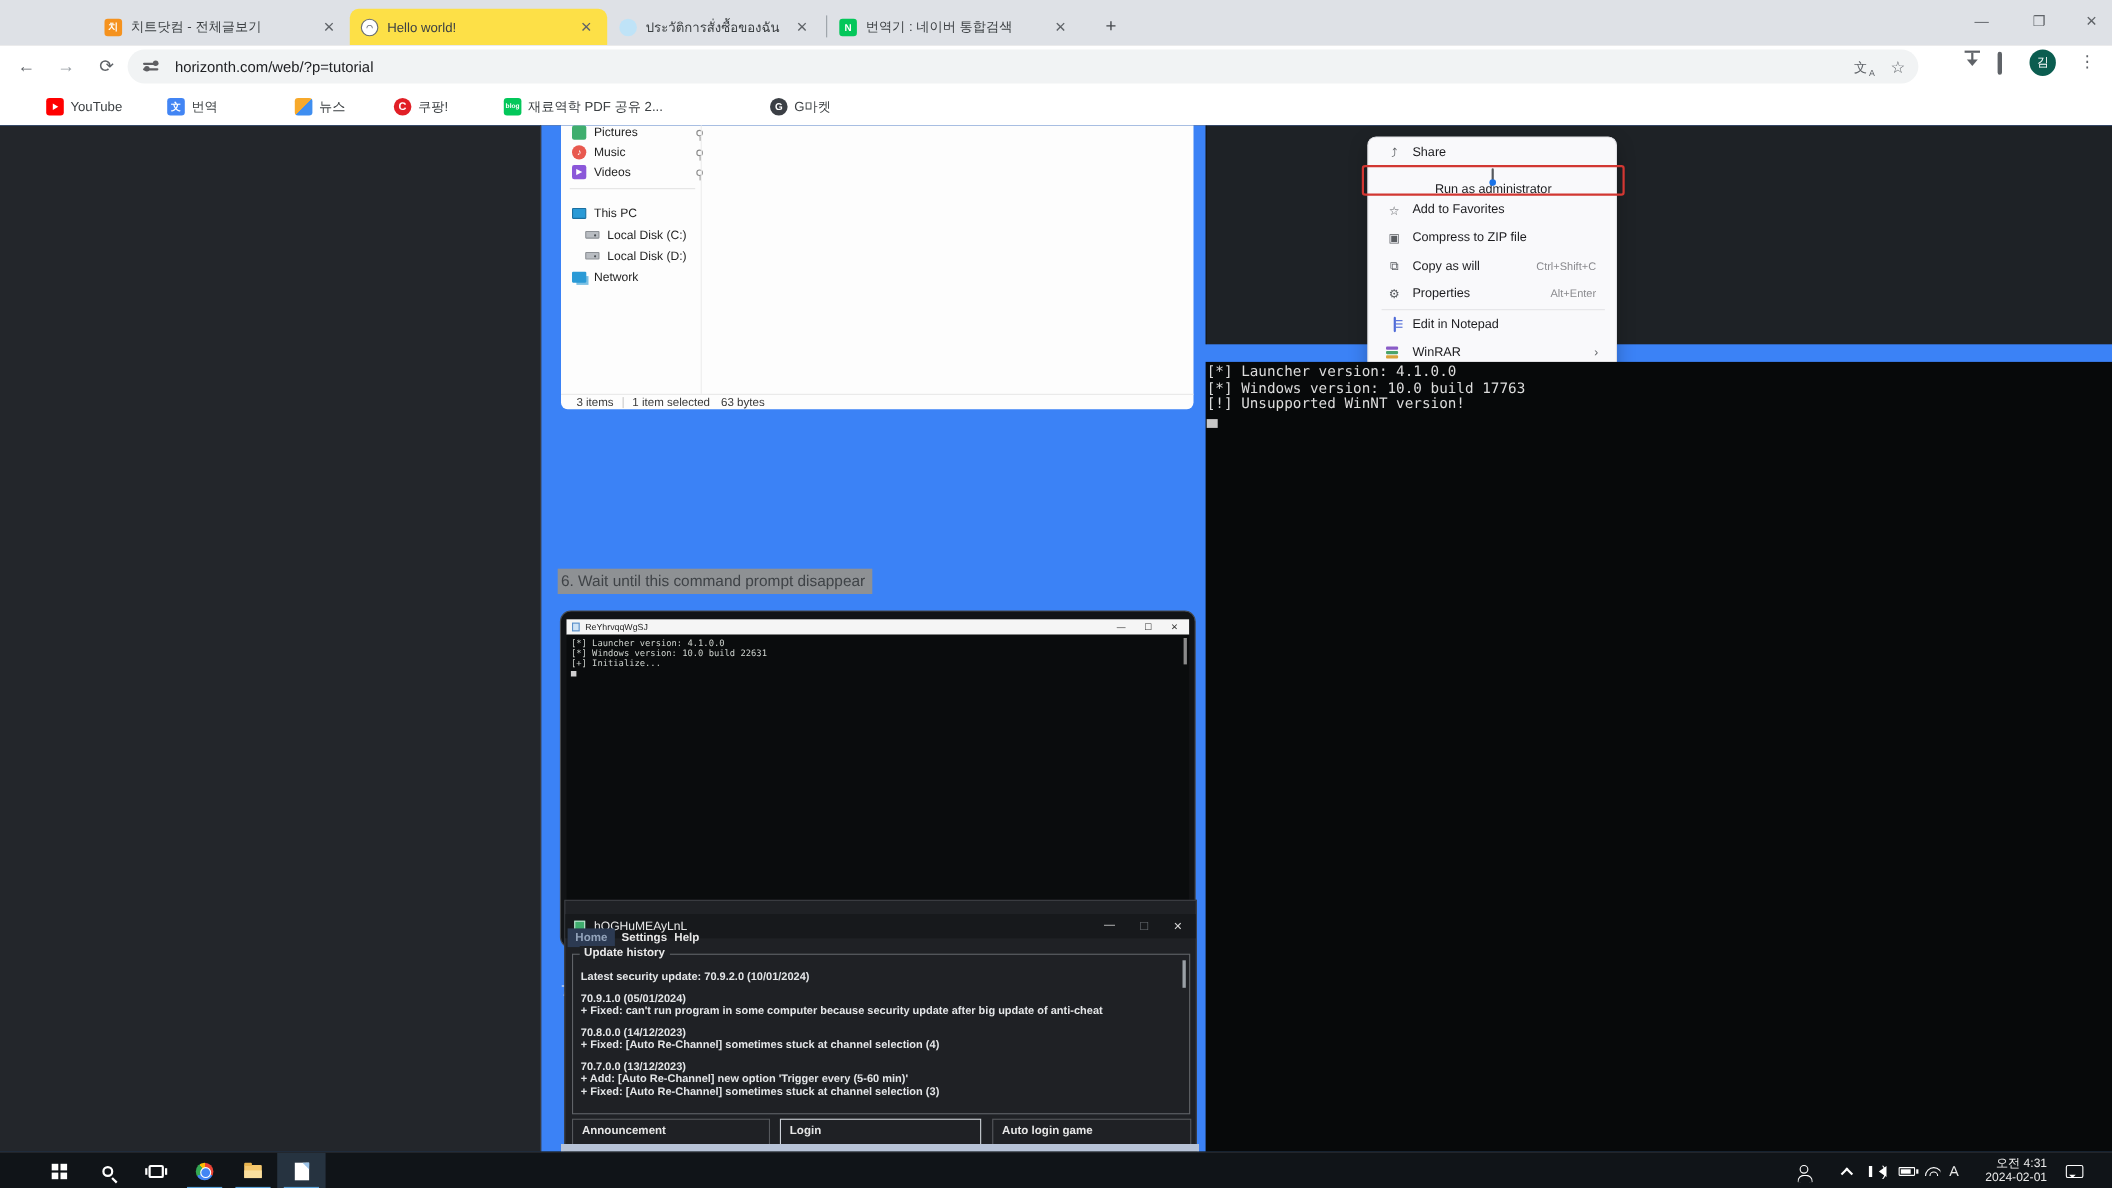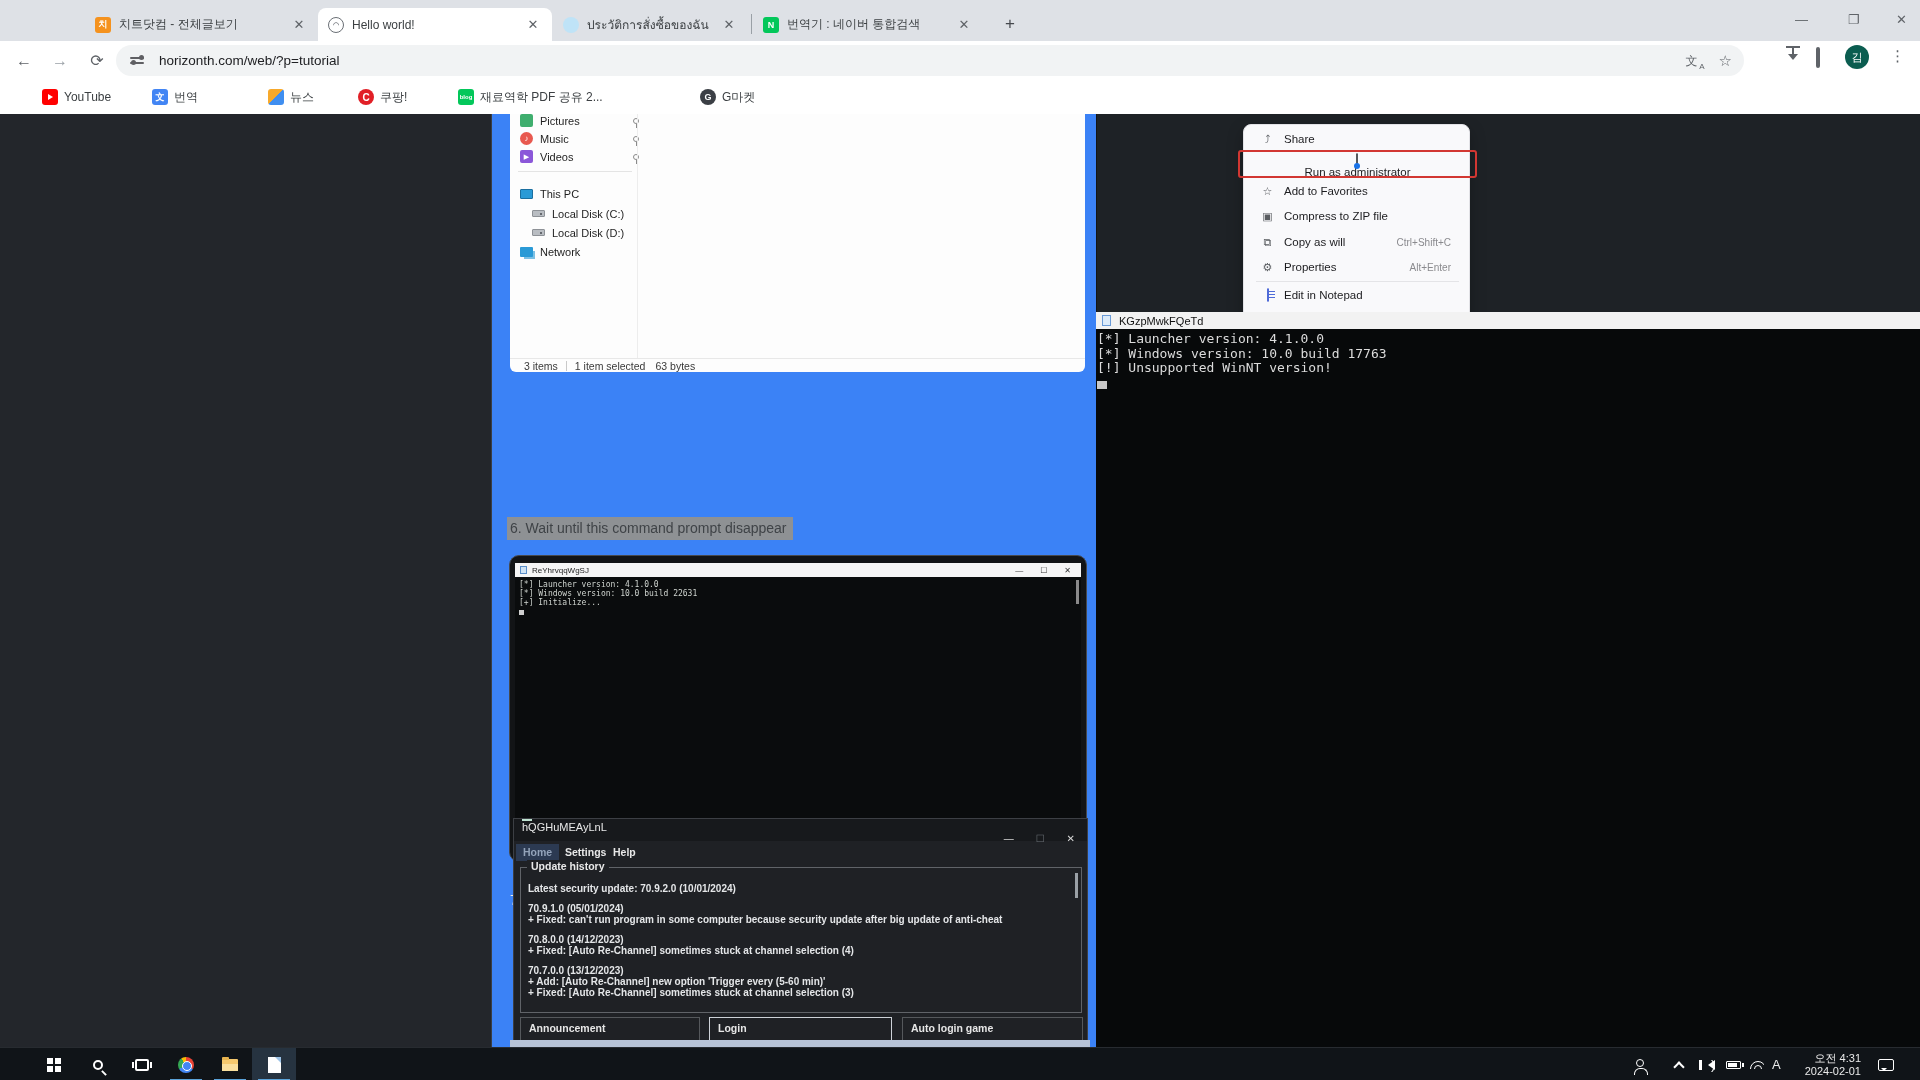--- a/index.html
+++ b/index.html
@@ -4,21 +4,21 @@
 <style>
   * { margin:0; padding:0; box-sizing:border-box; }
   html,body { background:#000; }
   body { font-family:"Liberation Sans", sans-serif; }
   #screen { position:relative; width:1920px; height:1080px; overflow:hidden; background:#212529; }
   .abs { position:absolute; }
 
   
   #tabstrip { left:0; top:0; width:1920px; height:41px; background:#dee1e6; }
   .tab { top:8px; height:33px; border-radius:8px 8px 0 0; display:flex; align-items:center; padding:0 10px; font-size:12px; color:#3c4043; }
-  .tab.active { background:#ffffff; }
+  .tab.active { background:#fde047; }
   .tab .title { flex:1; white-space:nowrap; overflow:hidden; text-overflow:ellipsis; margin:0 8px 0 8px; }
   .tab .x { color:#5f6368; font-size:13px; width:18px; height:18px; line-height:17px; text-align:center; border-radius:50%; }
   .favsq { width:16px; height:16px; border-radius:3px; color:#fff; font-size:9px; font-weight:bold; display:flex; align-items:center; justify-content:center; flex:0 0 16px; }
   .tabdiv { top:14px; width:1px; height:20px; background:#9aa0a6; }
   #newtab { left:998px; top:12px; width:24px; height:24px; color:#45484d; font-size:17px; text-align:center; line-height:24px; }
   .winctl { top:12px; color:#5f6368; font-size:13px; }
 
   #toolbar { left:0; top:41px; width:1920px; height:39px; background:#ffffff; }
   .navbtn { top:8px; width:24px; height:24px; font-size:16px; color:#5f6368; text-align:center; line-height:24px; }
   #omnibox { left:116px; top:45px; width:1628px; height:31px; background:#f1f3f4; border-radius:16px; display:flex; align-items:center; }
@@ -94,21 +94,21 @@
   #cmdtitle .t { font-size:8px; color:#222; margin-left:5px; }
   #cmdtitle .b { margin-left:auto; display:flex; gap:17px; margin-right:10px; font-size:8px; color:#333; }
   #cmdbody { left:5px; top:21px; width:566px; height:280px; background:#0a0c0d; }
   #cmdtext { left:4px; top:3px; font-family:"DejaVu Sans Mono", monospace; font-size:8px; line-height:9px; color:#cfd4cf; white-space:pre; }
   #cmdcursor { left:4px; top:33px; width:5px; height:5px; background:#cfcfcf; }
   #cmdvsb { right:2px; top:3px; width:3px; height:24px; background:#8a8a8a; }
   #cmdhsb { left:114px; bottom:3px; width:240px; height:4px; background:#c9c9c9; }
 
   
   #appcard { left:513px; top:704px; width:575px; height:229px; background:#1f2125; border:1px solid #3c3f44; }
-  #apptitle { left:0; top:0; width:573px; height:22px; background:#17191c; display:flex; align-items:flex-start;flex-direction:column; }
+  #apptitle { left:0; top:12px; width:573px; height:22px; background:#17191c; display:flex; align-items:center; }
   #apptitle .aic { width:10px; height:10px; margin-left:8px; background:#3fae6e; border:1px solid #bfe3d2; }
   #apptitle .t { font-size:11px; color:#e8e8e8; margin-left:8px; }
   #apptitle .b { margin-left:auto; display:flex; gap:22px; margin-right:12px; font-size:10px; color:#d8d8d8; }
   .appmenu { top:25px; height:17px; font-size:10.5px; font-weight:bold; color:#e8e8e8; line-height:17px; padding:0 7px; }
   .appmenu.active { background:#2c3a52; color:#93a3ba; }
   #appgroup { left:6px; top:48px; width:562px; height:146px; border:1px solid #606368; }
   #appgrouplabel { left:13px; top:41px; background:#1f2125; padding:0 4px; font-size:10.5px; font-weight:bold; color:#e9e9e9; }
   .updline { left:14px; font-size:10px; font-weight:bold; color:#e4e6e8; white-space:nowrap; }
   #appvsb { left:561px; top:54px; width:3px; height:25px; background:#9aa0a6; }
   .apanel { top:198px; height:28px; border:1px solid #55585c; font-size:10.5px; font-weight:bold; color:#e6e6e6; padding:4px 0 0 8px; }
@@ -387,24 +387,20 @@
       <span class="abs updline" style="top:146px;">70.7.0.0 (13/12/2023)</span>
       <span class="abs updline" style="top:157px;">+ Add: [Auto Re-Channel] new option 'Trigger every (5-60 min)'</span>
       <span class="abs updline" style="top:168px;">+ Fixed: [Auto Re-Channel] sometimes stuck at channel selection (3)</span>
       <div class="abs" id="appvsb"></div>
       <div class="abs apanel" style="left:6px;width:180px;"><span>Announcement</span></div>
       <div class="abs apanel focus" style="left:195px;width:183px;"><span>Login</span></div>
       <div class="abs apanel" style="left:388px;width:181px;"><span>Auto login game</span></div>
     </div>
     <div class="abs" id="bluestrip"></div>
 
-    <div class="abs" id="contitle">
-      <span class="doc"></span>
-      <span class="t">KGzpMwkFQeTd</span>
-    </div>
     <div class="abs" id="conbody">
       <div class="abs" id="context">[*] Launcher version: 4.1.0.0
 [*] Windows version: 10.0 build 17763
 [!] Unsupported WinNT version!</div>
       <div class="abs" id="concursor"></div>
     </div>
   </div>
 
   <div class="abs" id="taskbar">
     <div class="abs tbtn" style="left:32px;">

